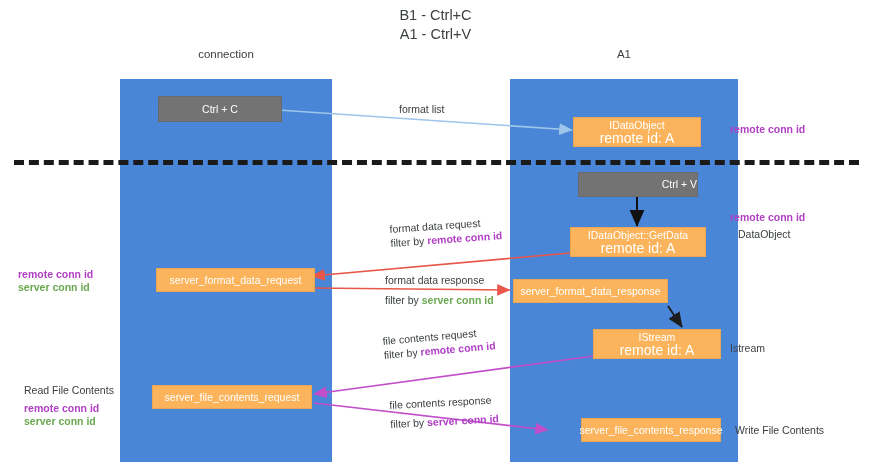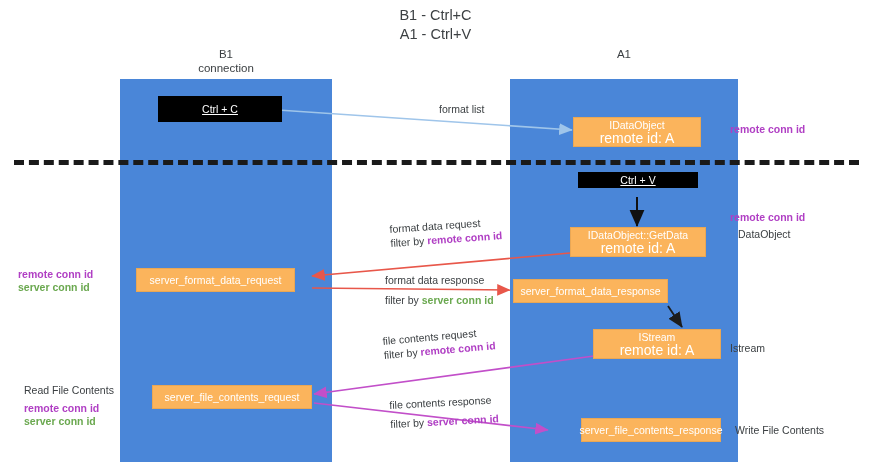--- a/index.html
+++ b/index.html
@@ -32,21 +32,21 @@
 
   
   .box{
     box-sizing:border-box;
     display:flex;flex-direction:column;
     align-items:center;justify-content:center;
     color:#ffffff;font-size:10.5px;line-height:13px;
     text-align:center;
     border:1px solid rgba(0,0,0,.07);
   }
-  .box.green{background:#000000;text-decoration:underline;}
+  .box.green{background:#737373;}
   .box.orange{background:#fbb45c;}
   .box .l2{font-size:14px;}
 
   
   .lbl{font-size:10.5px;line-height:13.5px;color:#3c4043;white-space:nowrap;}
   .lbl.purple{color:#b03fc4;font-weight:bold;}
   .lbl.green{color:#6aa84f;font-weight:bold;}
 
   
   .edge-lbl{
@@ -66,21 +66,20 @@
 <body>
 
 <div id="stage">
 
   <div class="abs title">
     <div>B1 - Ctrl+C</div>
     <div>A1 - Ctrl+V</div>
   </div>
 
   <div class="abs lane-head" style="left:120px;top:48px;width:212px;">
-    <div>B1</div>
     <div>connection</div>
   </div>
   <div class="abs lane-head" style="left:510px;top:48px;width:228px;">
     <div>A1</div>
   </div>
 
   <div class="abs lane" style="left:120px;top:79px;width:212px;height:383px;"></div>
   <div class="abs lane" style="left:510px;top:79px;width:228px;height:383px;"></div>
 
   <svg class="layer">
@@ -121,51 +120,51 @@
 
   <div class="abs box green" style="left:158px;top:96px;width:124px;height:26px;">
     <div>Ctrl + C</div>
   </div>
 
   <div class="abs box orange" style="left:573px;top:117px;width:128px;height:30px;">
     <div>IDataObject</div>
     <div class="l2">remote id: A</div>
   </div>
 
-  <div class="abs box green" style="left:578px;top:172px;width:120px;height:16px;">
+  <div class="abs box green" style="left:578px;top:172px;width:120px;height:25px;align-items:flex-end;">
     <div>Ctrl + V</div>
   </div>
 
   <div class="abs box orange" style="left:570px;top:227px;width:136px;height:30px;">
     <div>IDataObject::GetData</div>
     <div class="l2">remote id: A</div>
   </div>
 
-  <div class="abs box orange" style="left:136px;top:268px;width:159px;height:24px;">
+  <div class="abs box orange" style="left:156px;top:268px;width:159px;height:24px;">
     <div>server_format_data_request</div>
   </div>
 
   <div class="abs box orange" style="left:513px;top:279px;width:155px;height:24px;">
     <div>server_format_data_response</div>
   </div>
 
   <div class="abs box orange" style="left:593px;top:329px;width:128px;height:30px;">
     <div>IStream</div>
     <div class="l2">remote id: A</div>
   </div>
 
   <div class="abs box orange" style="left:152px;top:385px;width:160px;height:24px;">
     <div>server_file_contents_request</div>
   </div>
 
   <div class="abs box orange" style="left:581px;top:418px;width:140px;height:24px;">
     <div>server_file_contents_response</div>
   </div>
 
-  <div class="abs edge-lbl" style="left:399px;top:102px;margin-left:40px;">
+  <div class="abs edge-lbl" style="left:399px;top:102px;">
     <span>format list</span>
   </div>
 
   <div class="abs" style="left:389px;top:222px;transform:rotate(-4deg);transform-origin:left top;">
     <div class="edge-lbl">format data request</div>
     <div class="edge-lbl">
       <span>filter by </span><span class="hl-purple">remote conn id</span>
     </div>
   </div>
 

